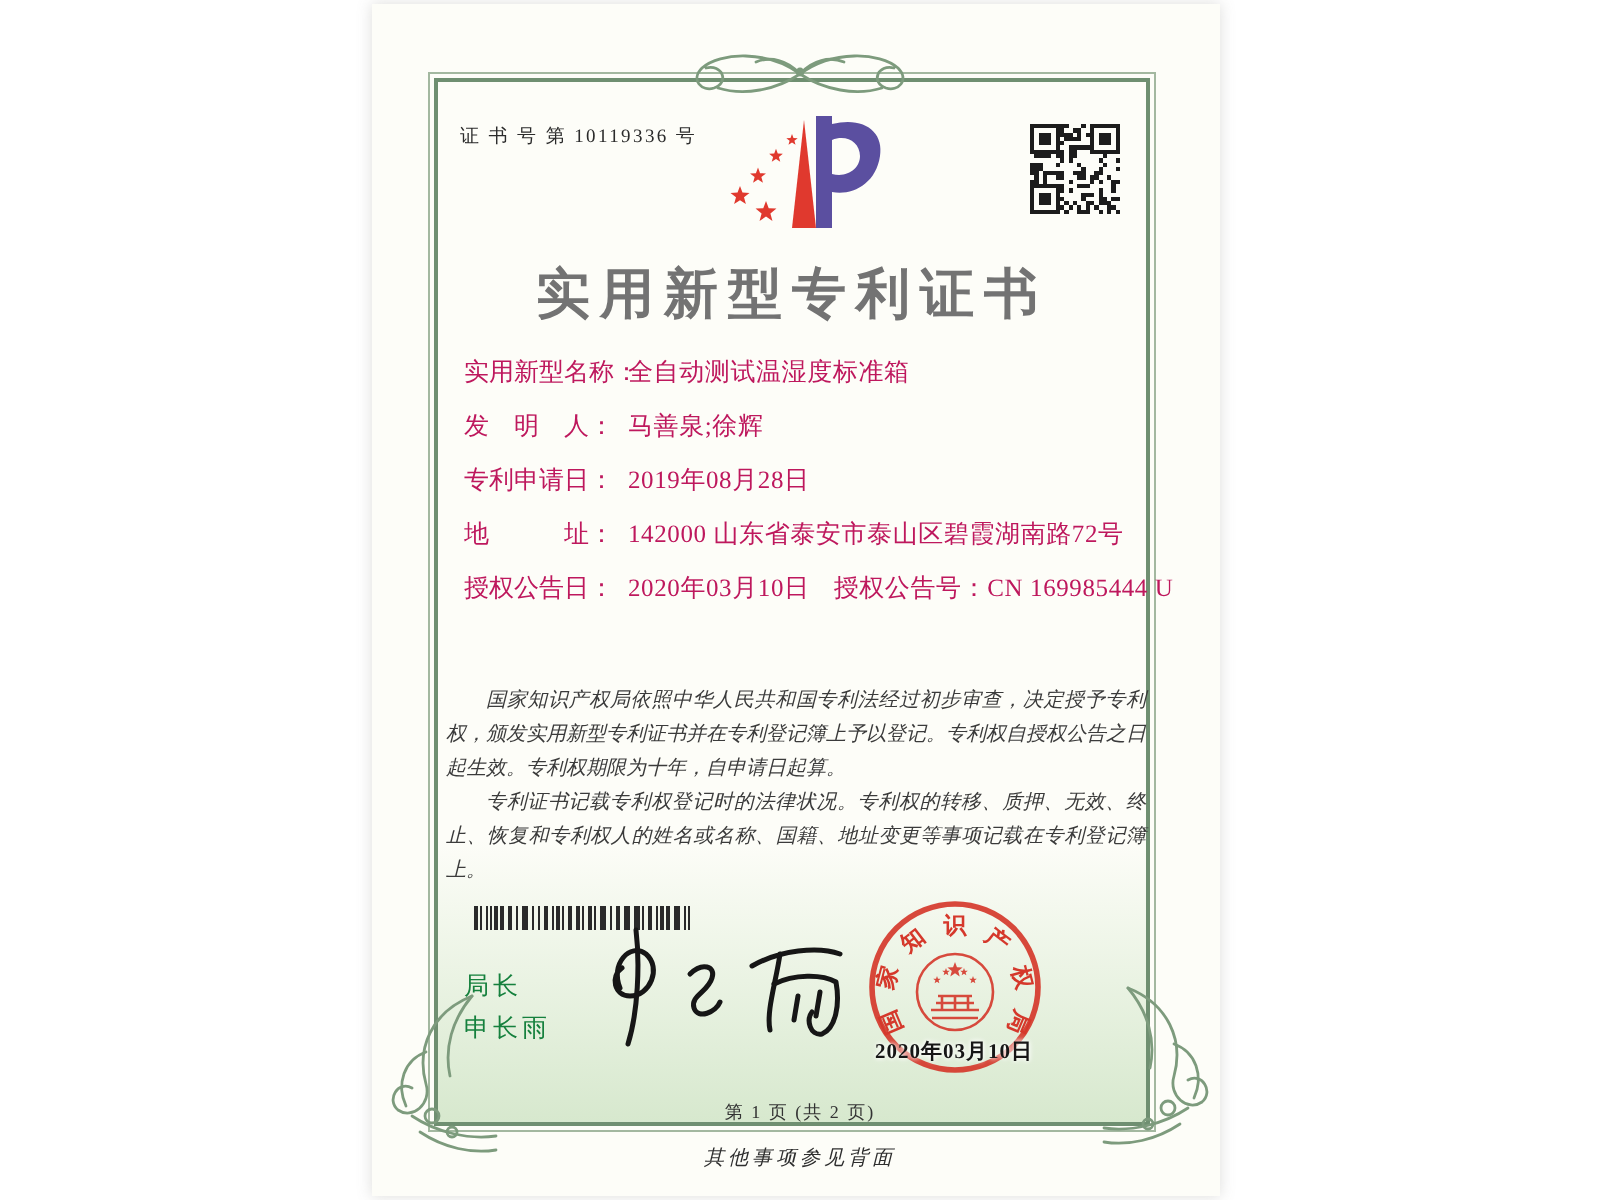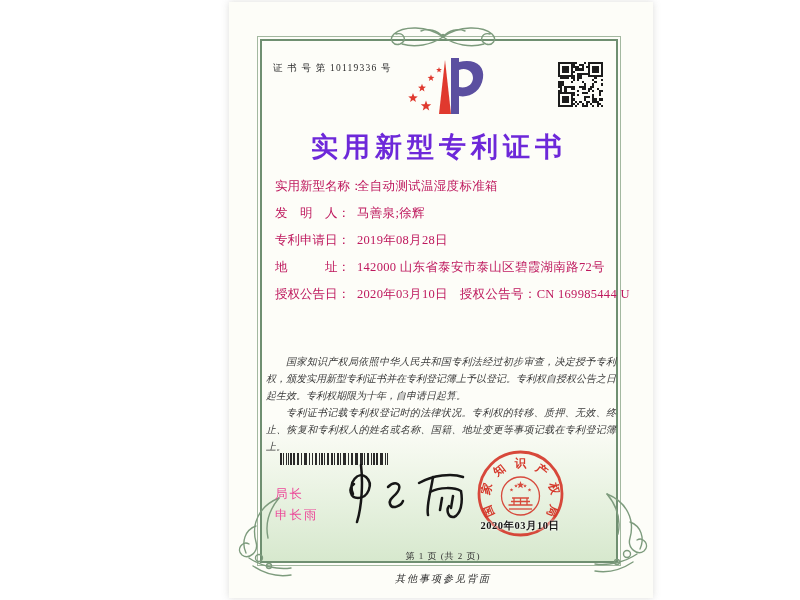--- a/index.html
+++ b/index.html
@@ -1,20 +1,20 @@
 <!DOCTYPE html>
 <html><head>
 <meta charset="utf-8">
 <style>
   html,body{margin:0;padding:0;}
   body{
     width:800px;height:600px;background:#ffffff;overflow:hidden;position:relative;
     font-family:"Liberation Serif","DejaVu Serif",serif;
   }
-  #stage{position:absolute;left:0;top:0;width:660px;height:600px;margin-left:43px;}
+  #stage{position:absolute;left:0;top:0;width:660px;height:600px;}
   .abs{position:absolute;}
 
   .paper{
     left:186px;top:2px;width:424px;height:596px;
     background:#fdfdf8;
     box-shadow:0 0 7px rgba(120,120,110,.25);
   }
   .tint{
     left:218px;top:420px;width:356px;height:143px;
     background:linear-gradient(180deg,rgba(210,230,200,0) 0%,rgba(206,228,196,.45) 55%,rgba(198,223,187,.7) 100%);
@@ -26,38 +26,38 @@
   .frame-inner{
     position:absolute;left:2px;top:2px;right:2px;bottom:2px;
     border:2px solid #6f8f71;
   }
 
   .cert-no{
     left:230px;top:62px;font-size:9.5px;color:#2b2b2b;letter-spacing:1.2px;
   }
   .title{
     left:214px;top:129px;width:364px;text-align:center;
-    font-size:27px;font-weight:bold;color:#6d28d9;letter-spacing:5px;
+    font-size:27px;font-weight:bold;color:#737373;letter-spacing:5px;
   }
 
   .fields{left:232px;top:179px;width:336px;font-size:12.5px;color:#be185d;}
   .frow{line-height:14px;margin-bottom:13px;white-space:nowrap;}
   .flabel{display:inline-block;width:82px;}
   .fval{letter-spacing:.3px;}
   .grant2{margin-left:12px;}
 
   .paras{
-    left:223px;top:353px;width:350px;font-size:10px;line-height:17px;
+    left:223px;top:342px;width:350px;font-size:10px;line-height:17px;
     color:#3b3b3b;text-align:justify;font-style:italic;
     font-family:"Liberation Serif","DejaVu Serif",serif;
   }
   .paras p{margin:0;text-indent:2em;}
 
-  .director{left:232px;top:484px;font-family:Liberation Serif, serif;
-    font-size:12.5px;color:#ec4899;letter-spacing:2px;line-height:21px;}
+  .director{left:232px;top:484px;font-family:Liberation Mono, monospace;
+    font-size:12.5px;color:#15803d;letter-spacing:2px;line-height:21px;}
 
   .seal-date{
     left:417px;top:519px;width:120px;text-align:center;
     font-size:10.5px;font-weight:bold;color:#161616;letter-spacing:.5px;
     text-shadow:0 0 2px #fff,0 0 3px #fff;
   }
 
   .page-info{left:300px;top:550px;width:200px;text-align:center;font-size:9px;color:#333;letter-spacing:1px;}
   .back-note{left:300px;top:572px;width:200px;text-align:center;font-size:10px;color:#2e2e2e;
     letter-spacing:2px;font-style:italic;}

